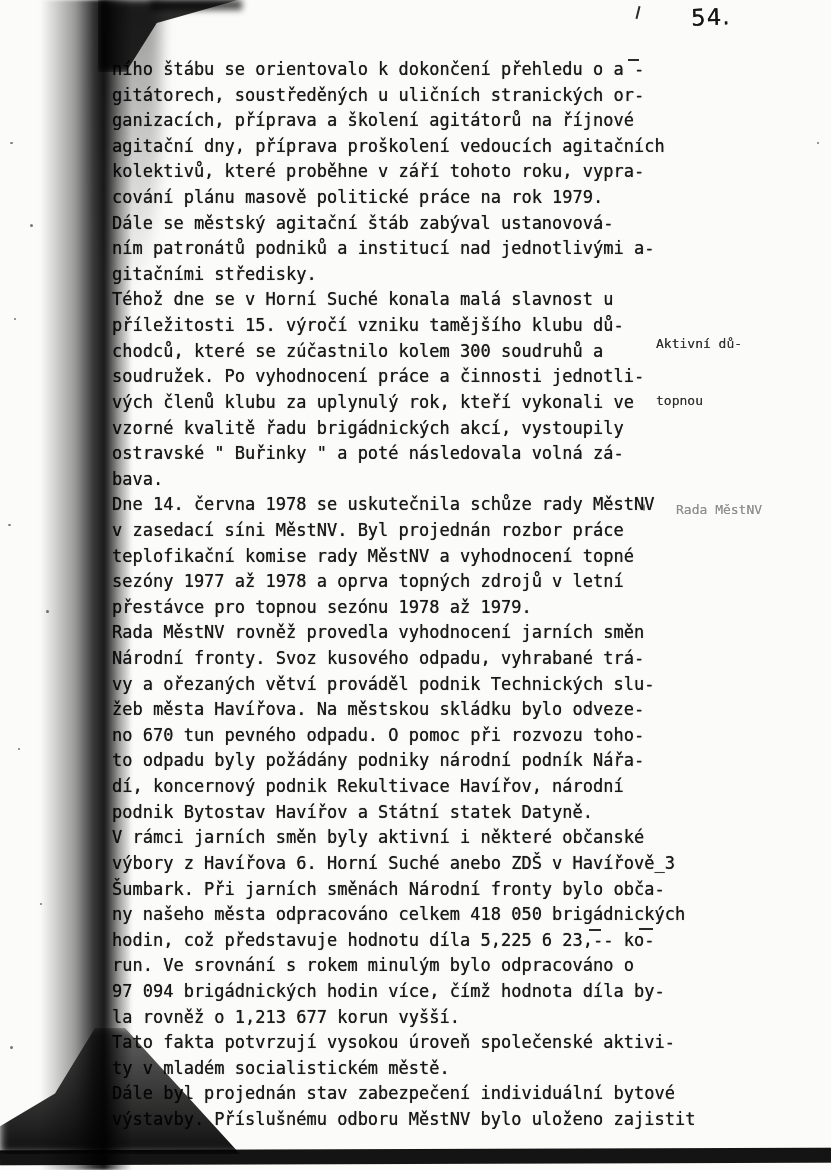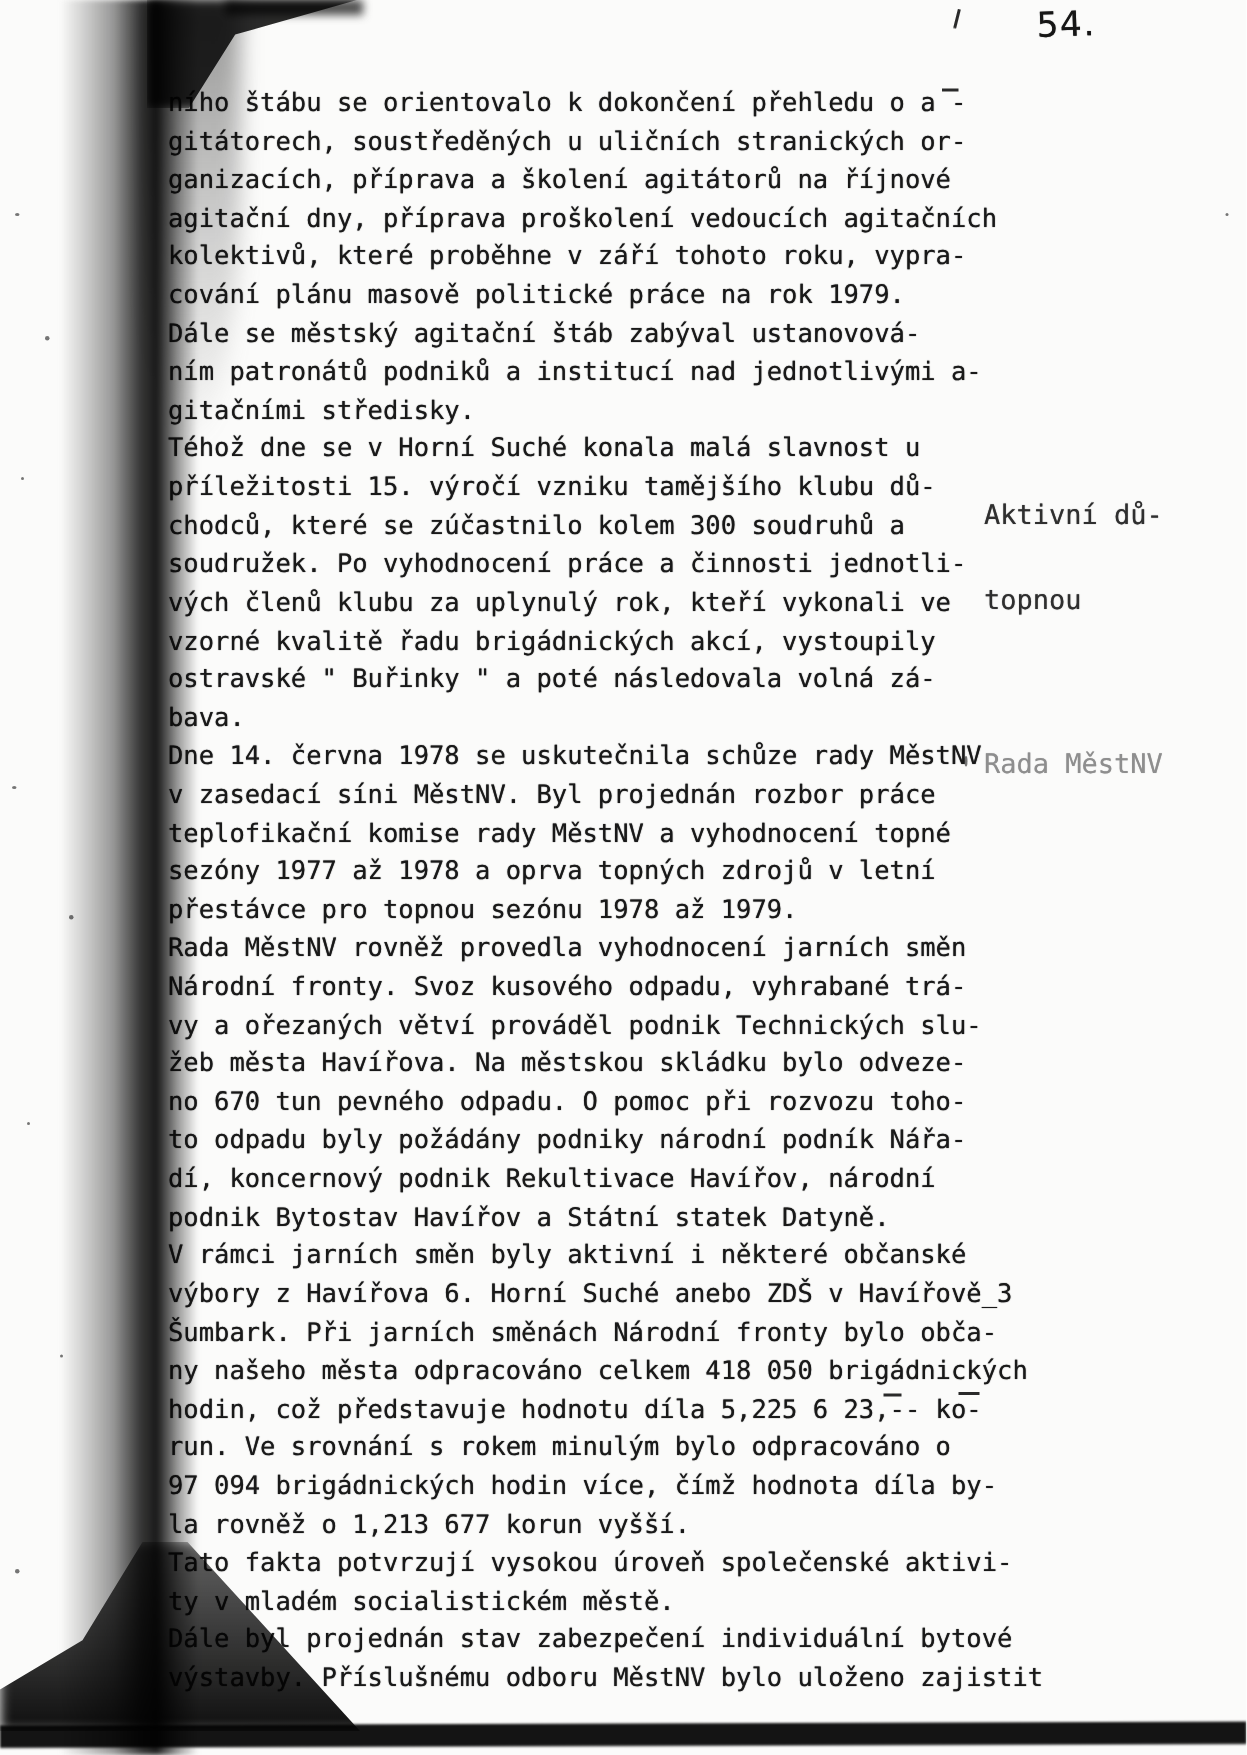--- a/index.html
+++ b/index.html
@@ -8,24 +8,24 @@
     background:#fbfbfa; overflow:hidden;
     font-family:"DejaVu Sans Mono","Liberation Mono",monospace;
   }
   
   .body-text{position:absolute; left:112px; top:57px; z-index:1; color:#191919;}
   .line{
     height:25.62px; font-size:17px; line-height:25.62px; white-space:pre;
     text-shadow:0 0 0.7px rgba(15,15,15,0.85);
   }
   
-  .note{position:absolute; z-index:1; font-size:18px; white-space:pre;}
+  .note{position:absolute; z-index:1; font-size:13px; white-space:pre;}
   .note-pensioners{left:656px; top:296px; color:#2f2f2f; line-height:19px;
     text-shadow:0 0 0.6px rgba(30,30,30,0.7);}
-  .note-council{left:656px; top:500px; color:#8e8e8e; line-height:19px;
+  .note-council{left:676px; top:500px; color:#8e8e8e; line-height:19px;
     text-shadow:0 0 0.5px rgba(120,120,120,0.6);}
   
   .pagenum{
     position:absolute; left:691px; top:4px; z-index:1;
     font-family:"DejaVu Sans","Liberation Sans",sans-serif;
     font-size:23px; color:#161616; transform:rotate(-2deg);
     letter-spacing:1px; text-shadow:0 0 0.5px rgba(0,0,0,0.8);
   }
   
   .artifact{position:absolute; z-index:2; mix-blend-mode:multiply; pointer-events:none;}

